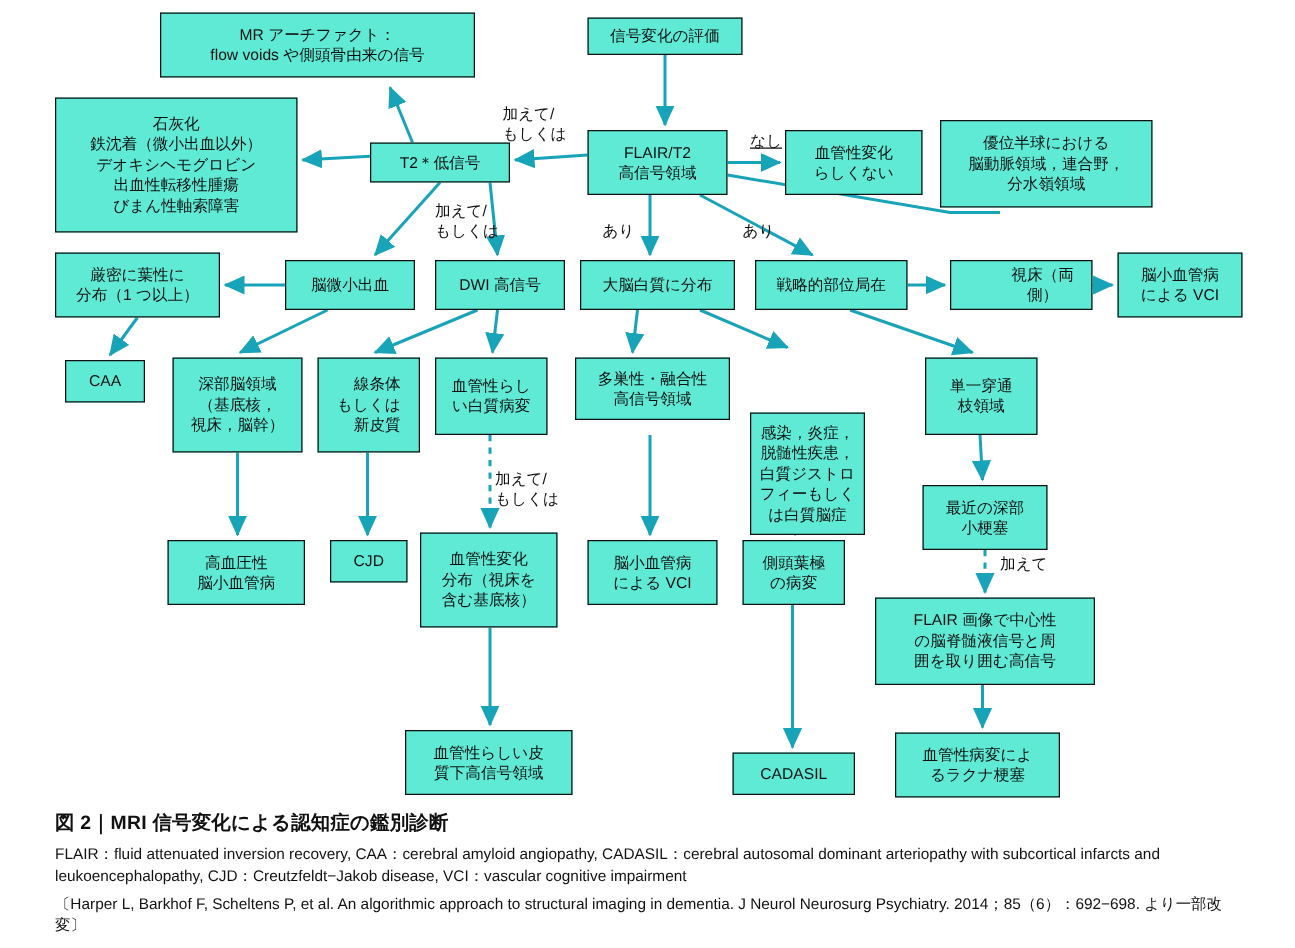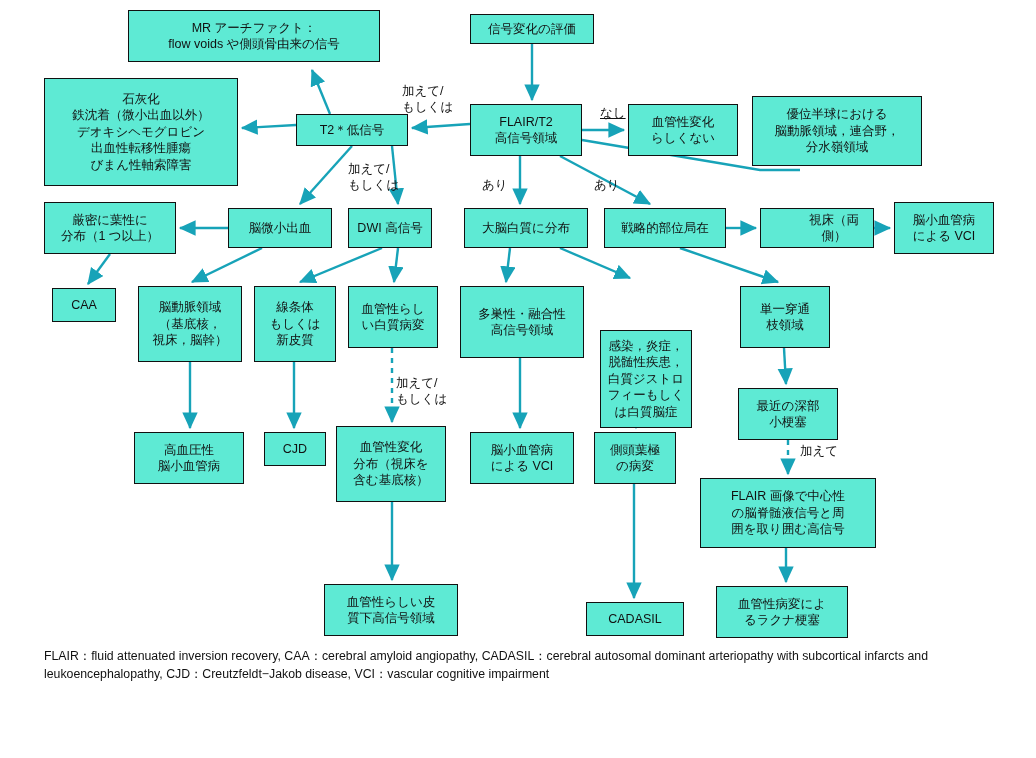--- a/index.html
+++ b/index.html
@@ -142,36 +142,36 @@
         <div class="node" style="left: 470px; top: 104px; width: 112px; height: 52px;">FLAIR/T2
 高信号領域</div>
         <div class="node" style="left: 628px; top: 104px; width: 110px; height: 52px;">血管性変化
 らしくない</div>
         <div class="node" style="left: 752px; top: 96px; width: 170px; height: 70px;">優位半球における
 脳動脈領域，連合野，
 分水嶺領域</div>
         <div class="node" style="left: 44px; top: 202px; width: 132px; height: 52px;">厳密に葉性に
 分布（1 つ以上）</div>
         <div class="node" style="left: 228px; top: 208px; width: 104px; height: 40px;">脳微小出血</div>
-        <div class="node" style="left: 348px; top: 208px; width: 84px; height: 40px;">DWI 高信号</div>
+        <div class="node" style="left: 348px; top: 208px; width: 104px; height: 40px;">DWI 高信号</div>
         <div class="node" style="left: 464px; top: 208px; width: 124px; height: 40px;">大脳白質に分布</div>
         <div class="node" style="left: 604px; top: 208px; width: 122px; height: 40px;">戦略的部位局在</div>
         <div class="node" style="left: 760px; top: 208px; width: 114px; height: 40px; padding-left: 38px;">視床（両側）</div>
         <div class="node" style="left: 894px; top: 202px; width: 100px; height: 52px;">脳小血管病
 による VCI</div>
         <div class="node" style="left: 52px; top: 288px; width: 64px; height: 34px; text-align: center;">CAA</div>
-        <div class="node" style="left: 138px; top: 286px; width: 104px; height: 76px;">脳動脈領域
+        <div class="node" style="left: 138px; top: 286px; width: 104px; height: 76px;">深部脳領域
 （基底核，
 視床，脳幹）</div>
-        <div class="node" style="left: 254px; top: 286px; width: 82px; height: 76px;">線条体
+        <div class="node" style="left: 254px; top: 286px; width: 82px; height: 76px; text-align: right;">線条体
 もしくは
 新皮質</div>
         <div class="node" style="left: 348px; top: 286px; width: 90px; height: 62px;">血管性らし
 い白質病変</div>
-        <div class="node" style="left: 460px; top: 286px; width: 124px; height: 72px;">多巣性・融合性
+        <div class="node" style="left: 460px; top: 286px; width: 124px; height: 50px;">多巣性・融合性
 高信号領域</div>
         <div class="node" style="left: 600px; top: 282px; width: 92px; height: 98px; margin-top: 48px;">感染，炎症，
 脱髄性疾患，
 白質ジストロ
 フィーもしく
 は白質脳症</div>
         <div class="node" style="left: 740px; top: 286px; width: 90px; height: 62px;">単一穿通
 枝領域</div>
         <div class="node" style="left: 134px; top: 432px; width: 110px; height: 52px;">高血圧性
 脳小血管病</div>
@@ -202,16 +202,18 @@
 もしくは</div>
         <div class="edge-label" style="left: 482px; top: 178px;">あり</div>
         <div class="edge-label" style="left: 594px; top: 178px;">あり</div>
         <div class="edge-label" style="left: 396px; top: 376px;">加えて/
 もしくは</div>
         <div class="edge-label" style="left: 800px; top: 444px;">加えて</div>
       </div>
   </div>
 
   <div id="caption">
+    <p class="cap-title">図 2｜MRI 信号変化による認知症の鑑別診断</p>
     <p class="cap-body">FLAIR：fluid attenuated inversion recovery, CAA：cerebral amyloid angiopathy, CADASIL：cerebral autosomal dominant arteriopathy with subcortical infarcts and leukoencephalopathy, CJD：Creutzfeldt−Jakob disease, VCI：vascular cognitive impairment</p>
+    <p class="cap-src">〔Harper L, Barkhof F, Scheltens P, et al. An algorithmic approach to structural imaging in dementia. J Neurol Neurosurg Psychiatry. 2014；85（6）：692−698. より一部改変〕</p>
   </div>
 
 </div>
 
 </body></html>

